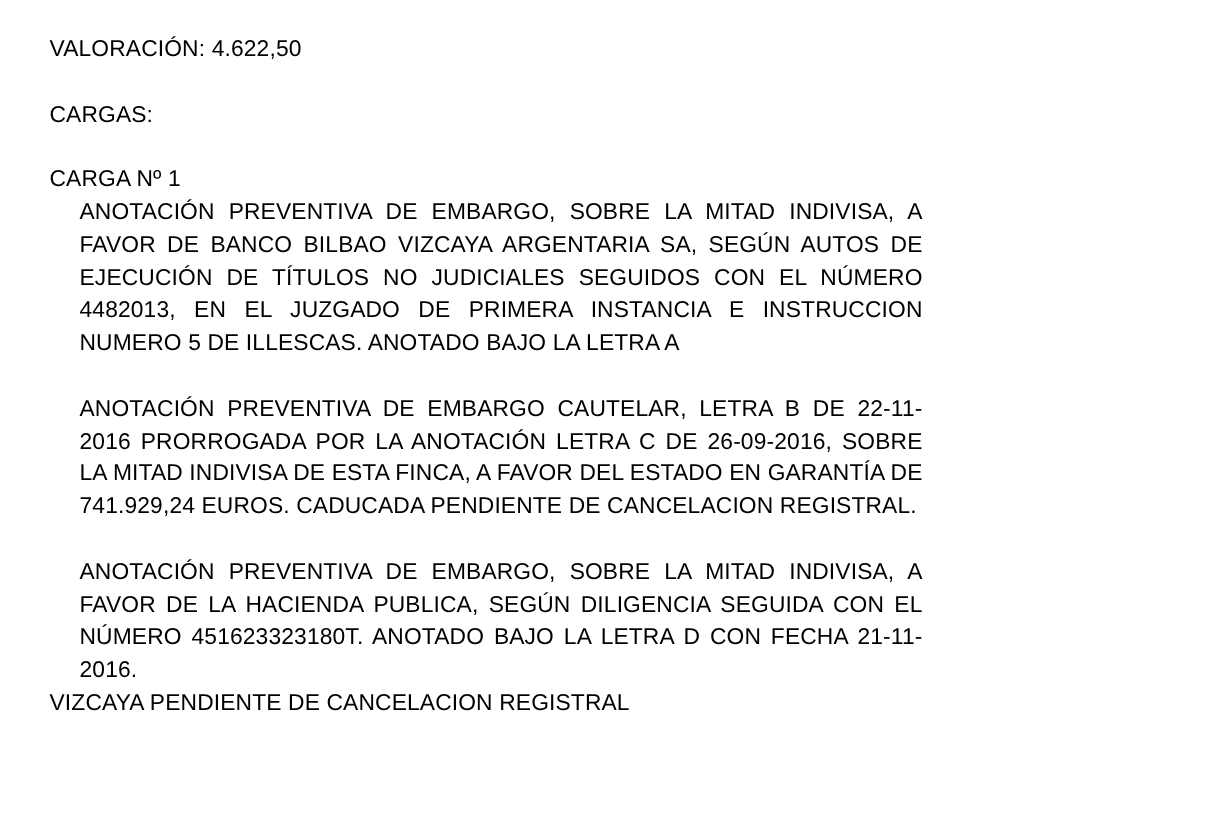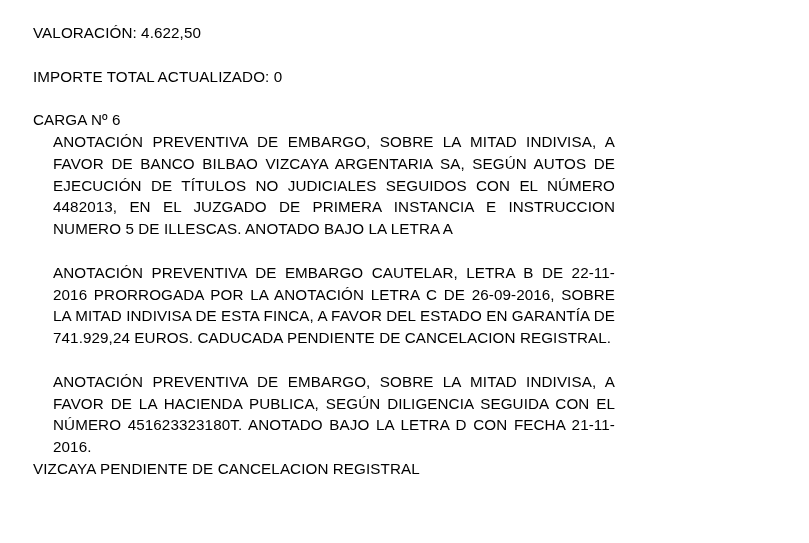--- a/index.html
+++ b/index.html
@@ -42,26 +42,26 @@
 </style>
 </head>
 <body>
 
 <div class="page">
 
   <div class="line">VALORACIÓN: 4.622,50</div>
 
   <div class="blank"></div>
 
-  <div class="line">IMPORTE TOTAL ACTUALIZADO: 0</div>
+  <div class="line">CARGAS:</div>
 
   <div class="blank"></div>
 
   <div class="block">
-    <div class="line">CARGA Nº 6</div>
+    <div class="line">CARGA Nº 1</div>
     <div class="line just">ANOTACIÓN PREVENTIVA DE EMBARGO, SOBRE LA MITAD INDIVISA, A FAVOR DE BANCO BILBAO VIZCAYA ARGENTARIA SA, SEGÚN AUTOS DE EJECUCIÓN DE TÍTULOS NO JUDICIALES SEGUIDOS CON EL NÚMERO 4482013, EN EL JUZGADO DE PRIMERA INSTANCIA E INSTRUCCION NUMERO 5 DE ILLESCAS. ANOTADO BAJO LA LETRA A</div>
   </div>
 
   <div class="blank"></div>
 
   <div class="block">
     <div class="line just">ANOTACIÓN PREVENTIVA DE EMBARGO CAUTELAR, LETRA B DE 22-11-2016 PRORROGADA POR LA ANOTACIÓN LETRA C DE 26-09-2016, SOBRE LA MITAD INDIVISA DE ESTA FINCA, A FAVOR DEL ESTADO EN GARANTÍA DE 741.929,24 EUROS. CADUCADA PENDIENTE DE CANCELACION REGISTRAL.</div>
   </div>
 
   <div class="blank"></div>

